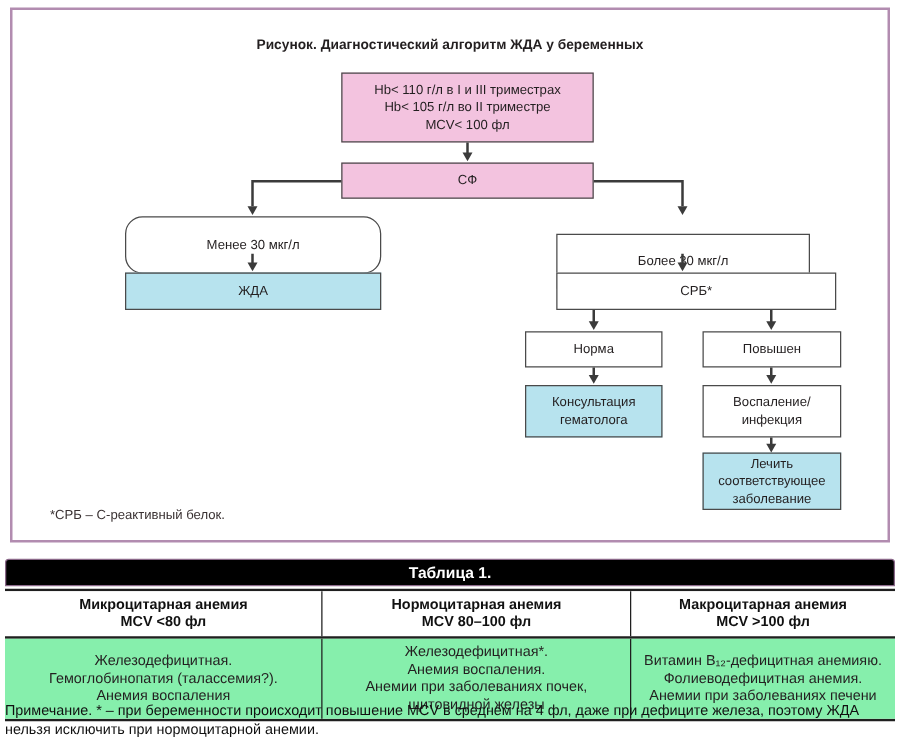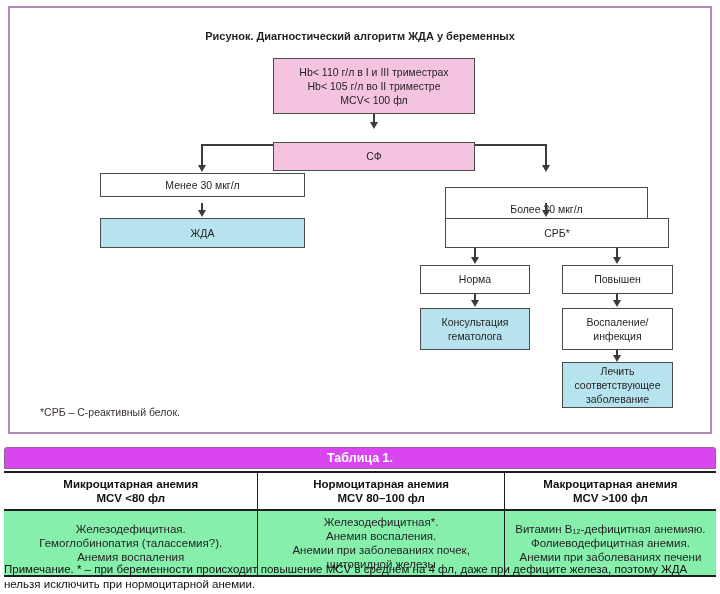--- a/index.html
+++ b/index.html
@@ -32,21 +32,21 @@
     position:absolute; width:0; height:0;
     border-left:4.5px solid transparent; border-right:4.5px solid transparent;
     border-top:7px solid #3b3b3b;
   }
   .fig-footnote {
     position:absolute; left:30px; top:398px; font-size:10.5px; color:#3a3233;
   }
   
   .tbl-titlebar {
     position:absolute; left:4px; top:447px; width:712px; height:22px;
-    background:#d946ef; border:1px solid #8a6889; border-radius:3px 3px 0 0;
+    background:#000000; border:1px solid #8a6889; border-radius:3px 3px 0 0;
     display:flex; align-items:center; justify-content:center;
     color:#ffffff; font-weight:bold; font-size:12.5px;
   }
   .tbl {
     position:absolute; left:4px; top:471px; width:712px;
     border-top:2.5px solid #1f1f1f; border-bottom:2.5px solid #1f1f1f;
   }
   .tbl-row { display:flex; width:100%; }
   .tbl-row.head { background:#ffffff; border-bottom:2px solid #1f1f1f; }
   .tbl-row.body { background:#86efac; }
@@ -69,23 +69,23 @@
 <div class="page">
 
   <div class="frame">
 
     <div class="fig-title">Рисунок. Диагностический алгоритм ЖДА у беременных</div>
 
     <div class="node pink" style="left:263px; top:50px; width:202px; height:56px;">Hb&lt; 110 г/л в I и III триместрах
 Hb&lt; 105 г/л во II триместре
 MCV&lt; 100 фл</div>
 
-    <div class="node pink" style="left:263px; top:134px; width:202px; height:29px;">СФ</div>
+    <div class="node pink" style="left:263px; top:122px; width:202px; height:29px;">СФ</div>
 
-    <div class="node white" style="left:90px; top:165px; width:205px; height:24px;">Менее 30 мкг/л</div>
+    <div class="node white" style="left:90px; top:165px; width:205px; height:46px;border-radius:14px;">Менее 30 мкг/л</div>
 
     <div class="node blue" style="left:90px; top:210px; width:205px; height:30px;">ЖДА</div>
 
     <div class="node white" style="left:435px; top:179px; width:203px; height:44px;">Более 30 мкг/л</div>
 
     <div class="node white" style="left:435px; top:210px; width:224px; height:30px;">СРБ*</div>
 
     <div class="node white" style="left:410px; top:257px; width:110px; height:29px;">Норма</div>
 
     <div class="node white" style="left:552px; top:257px; width:111px; height:29px;">Повышен</div>

